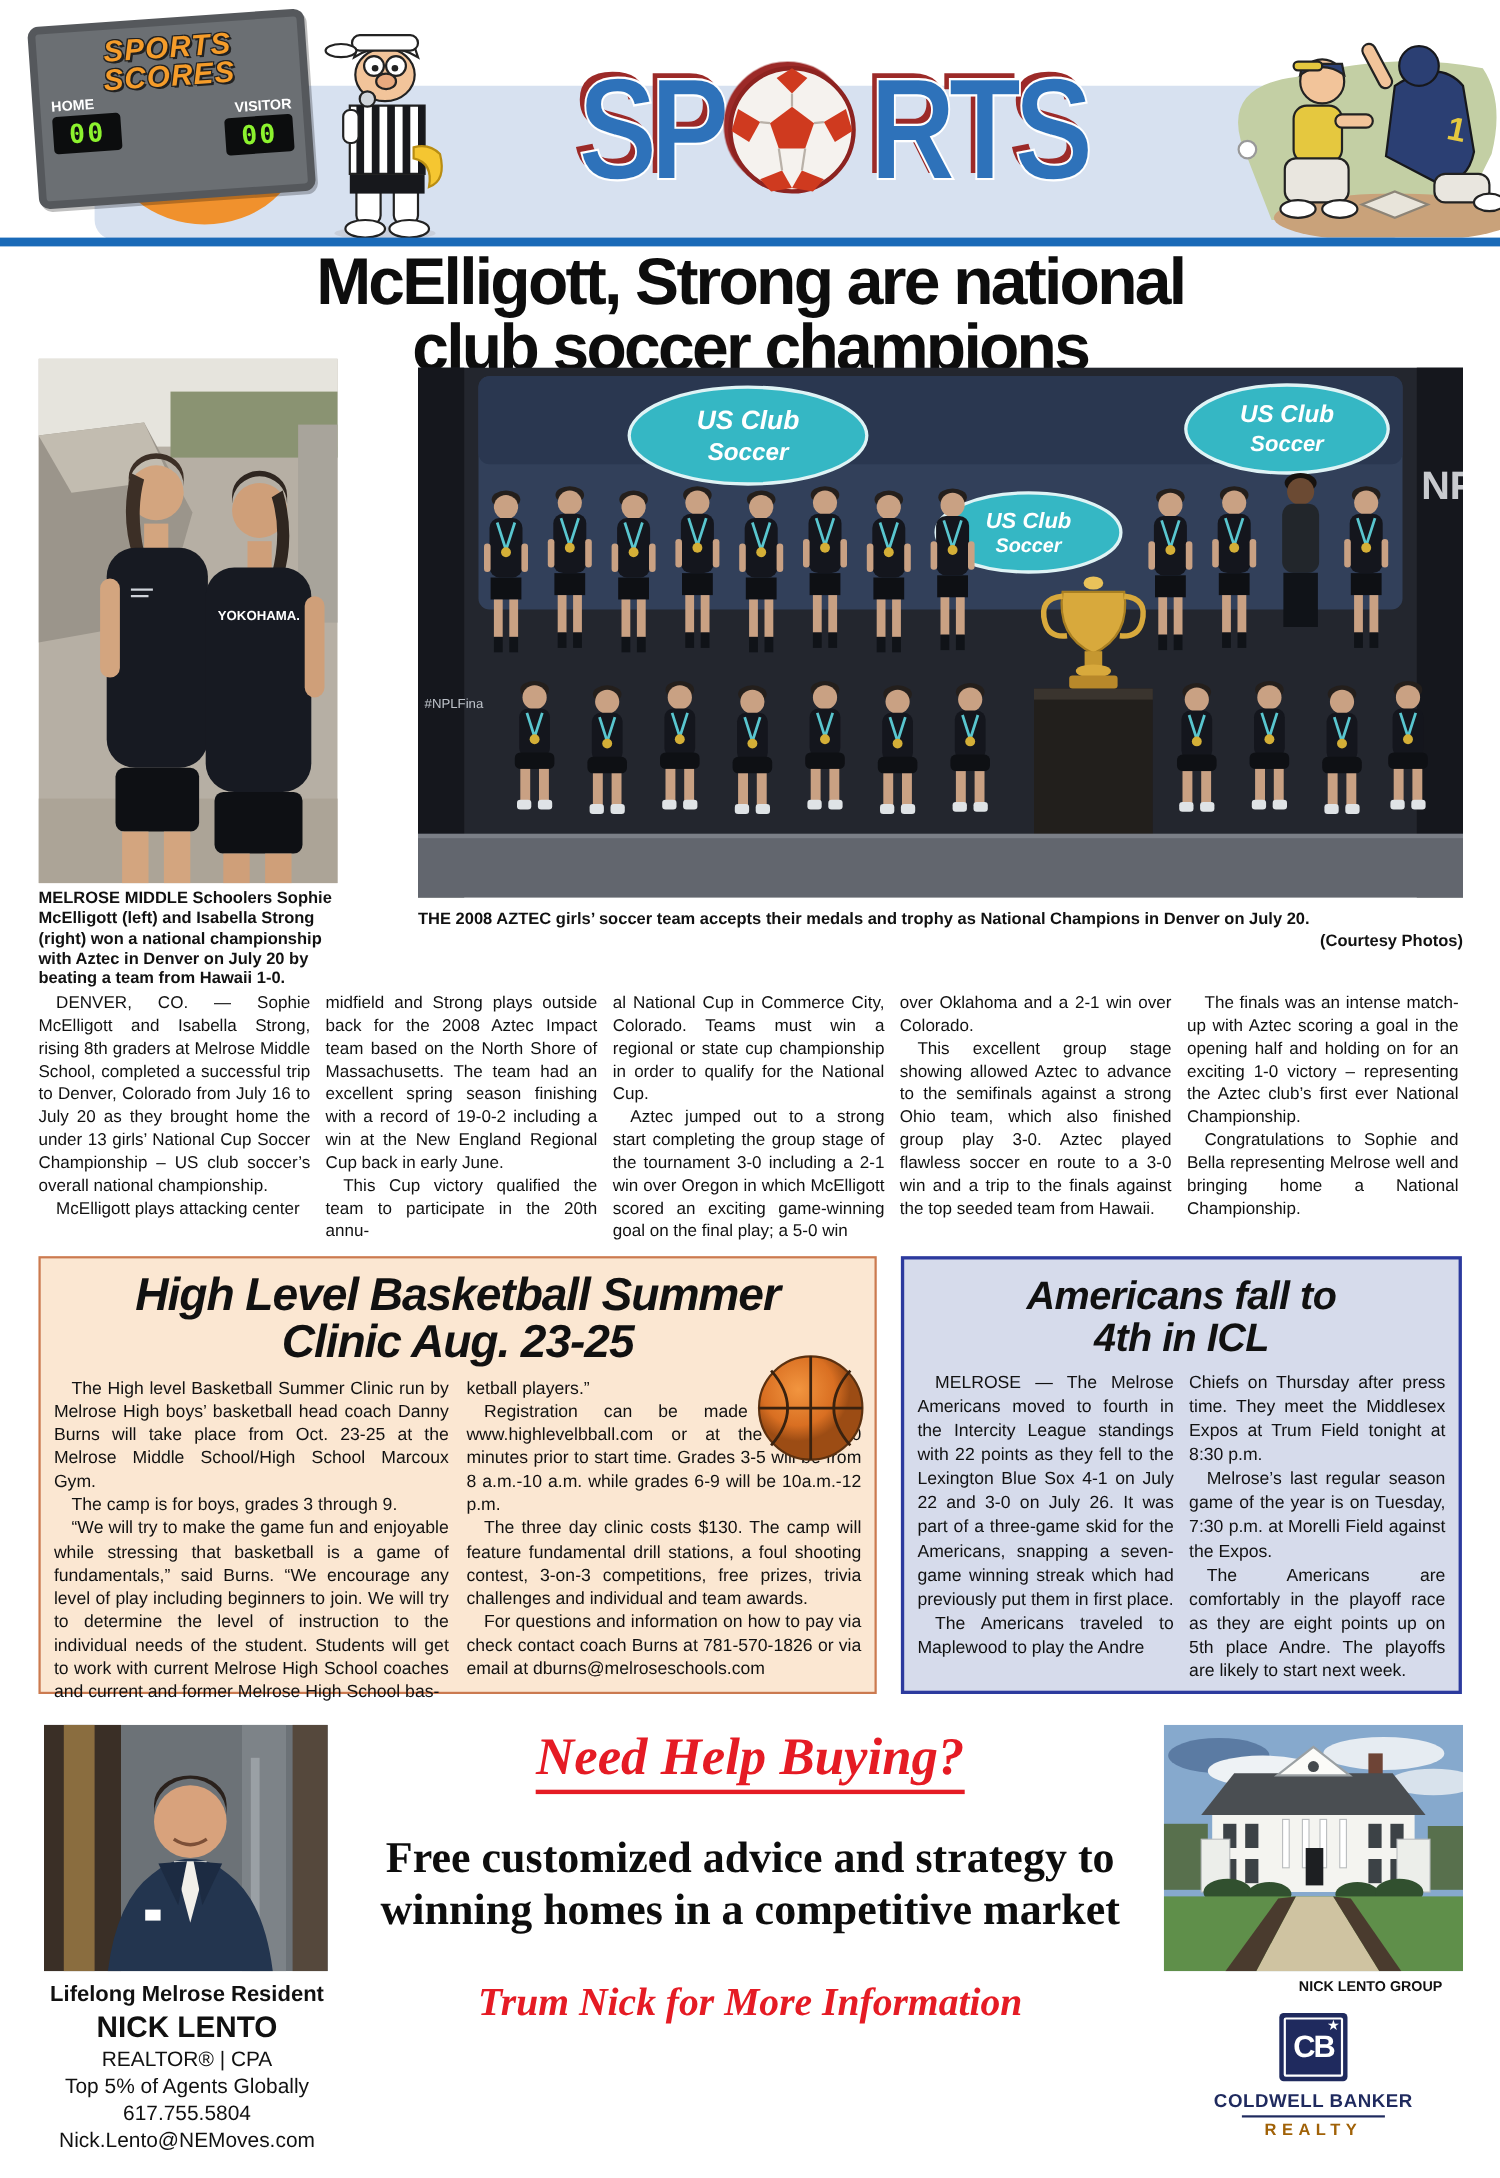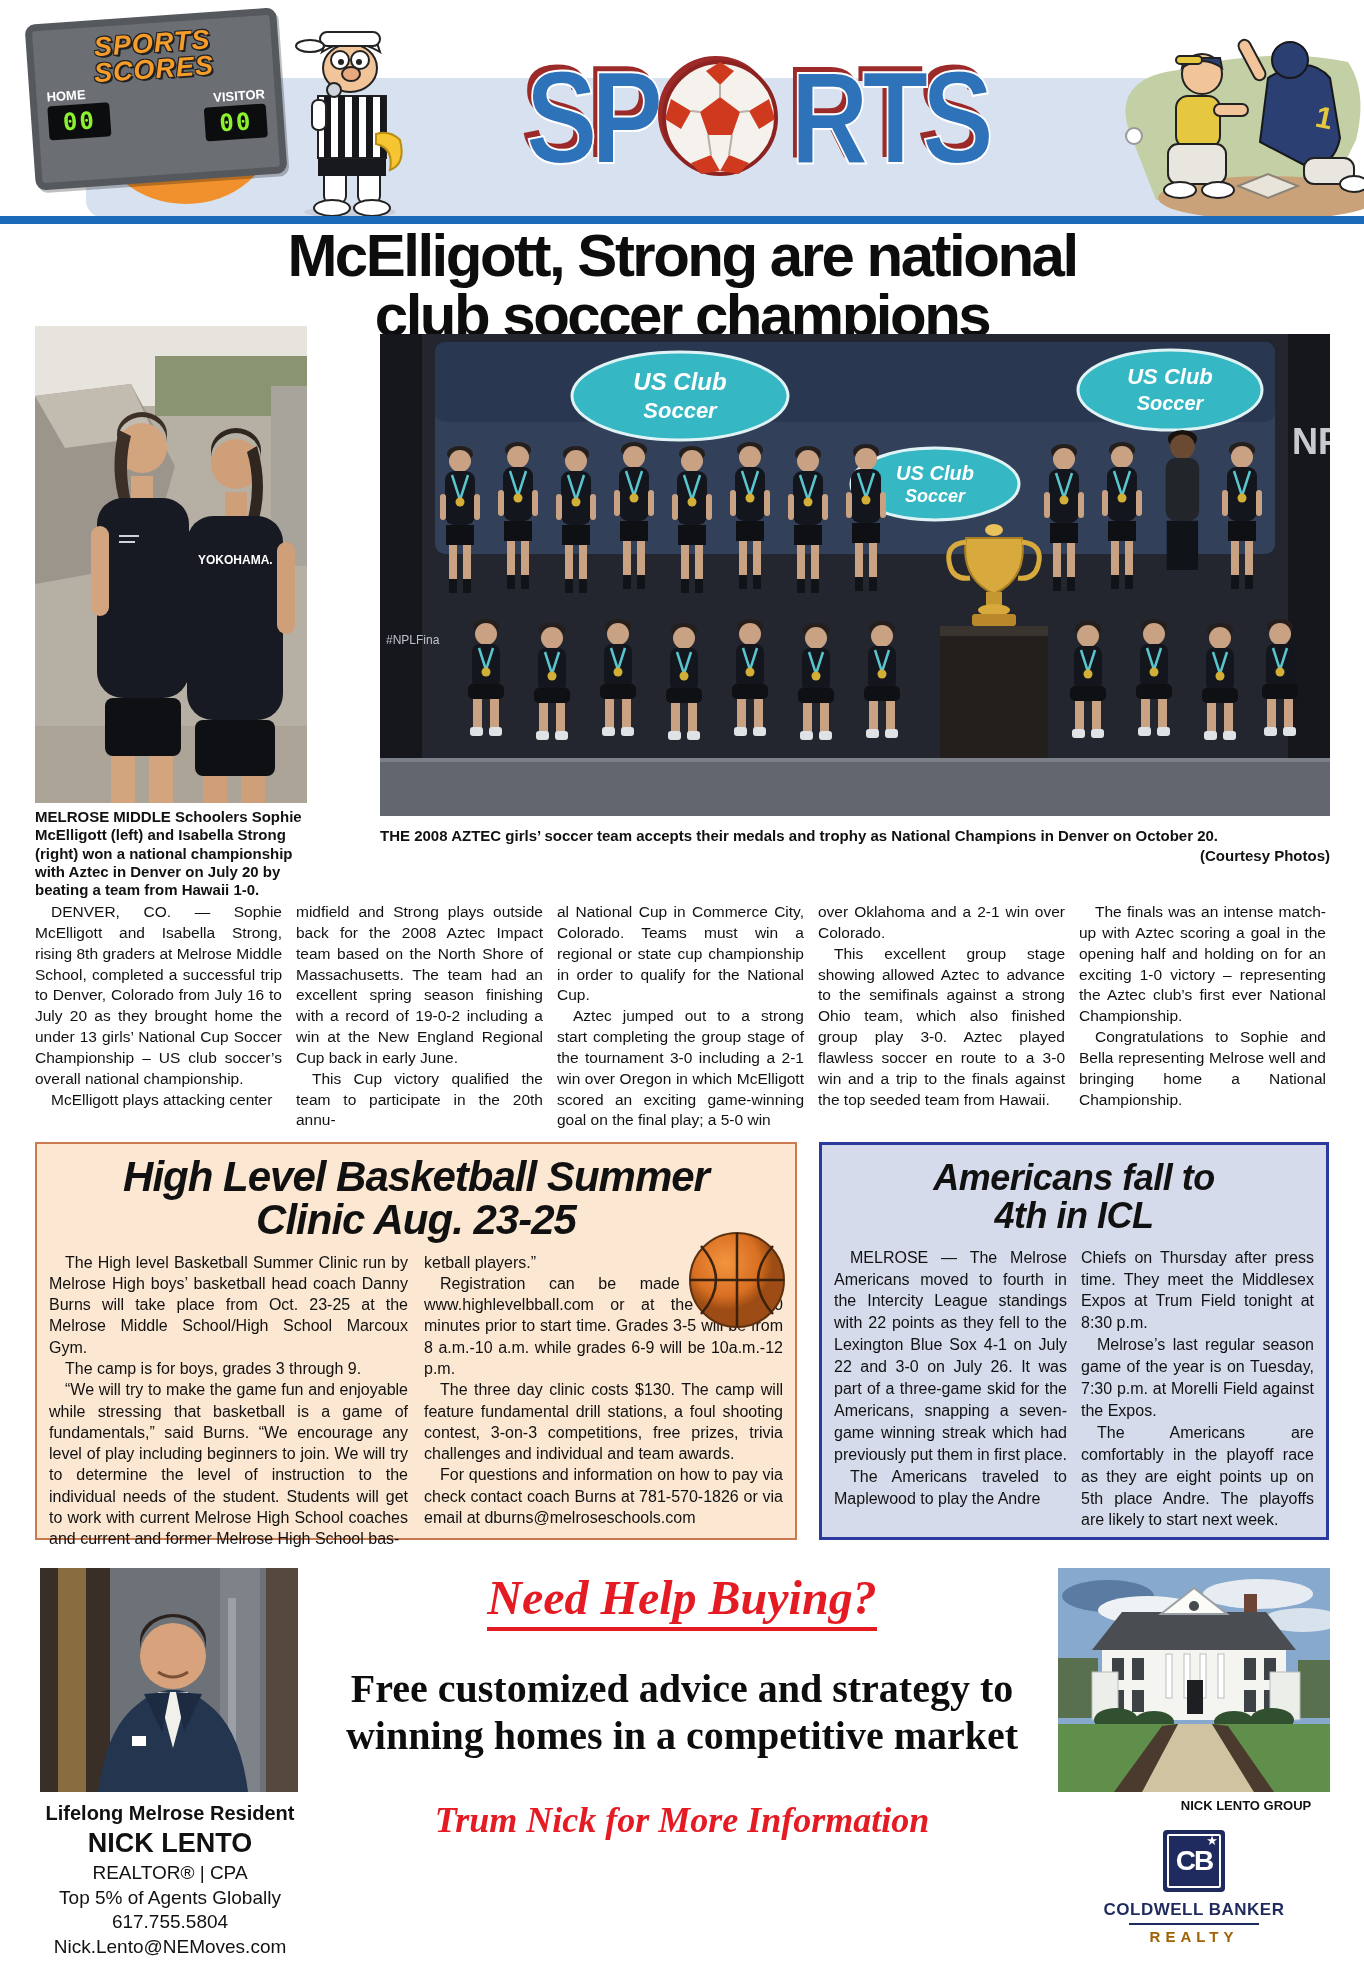--- a/index.html
+++ b/index.html
@@ -340,21 +340,21 @@
             <use href="#psit" x="820" y="290"></use>
             <use href="#psit" x="880" y="286"></use>
         </g>
         <rect y="424" width="950" height="58" fill="#62666e"></rect>
         <rect y="424" width="950" height="4" fill="#7b7f87"></rect>
       </svg>
     </div>
 
     <div class="cap-left">MELROSE MIDDLE Schoolers Sophie McElligott (left) and Isabella Strong (right) won a national championship with Aztec in Denver on July 20 by beating a team from Hawaii 1-0.</div>
     <div class="cap-team">
-      <div>THE 2008 AZTEC girls’ soccer team accepts their medals and trophy as National Champions in Denver on October 20.</div>
+      <div>THE 2008 AZTEC girls’ soccer team accepts their medals and trophy as National Champions in Denver on July 20.</div>
       <div class="cap-credit">(Courtesy Photos)</div>
     </div>
   </div>
 
   <div class="article">
     <div class="col">
       <p class="ind">DENVER, CO. — Sophie McElligott and Isabella Strong, rising 8th graders at Melrose Middle School, completed a successful trip to Denver, Colorado from July 16 to July 20 as they brought home the under 13 girls’ National Cup Soccer Championship – US club soccer’s overall national championship.</p>
       <p class="ind">McElligott plays attacking center</p>
     </div>
     <div class="col">

